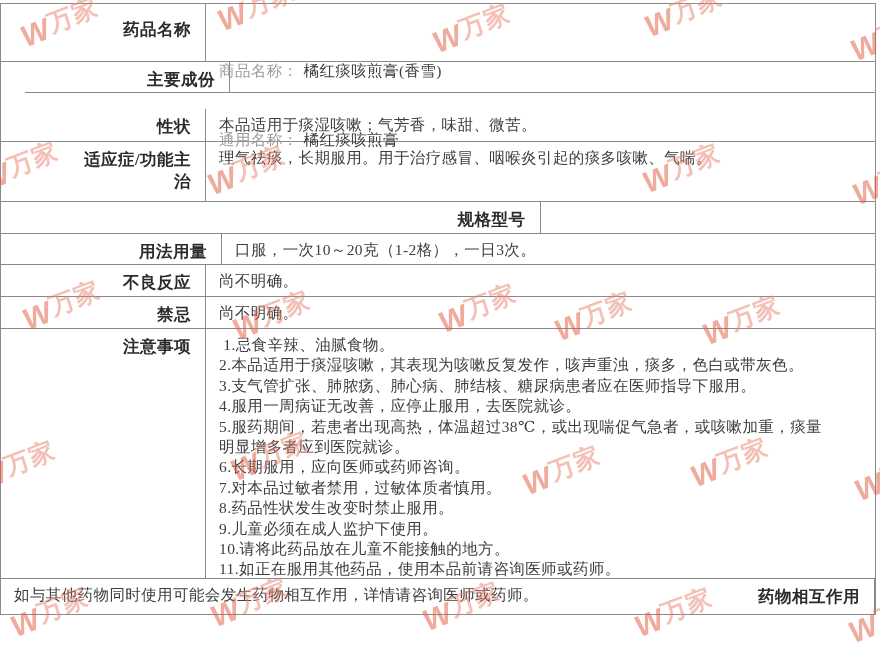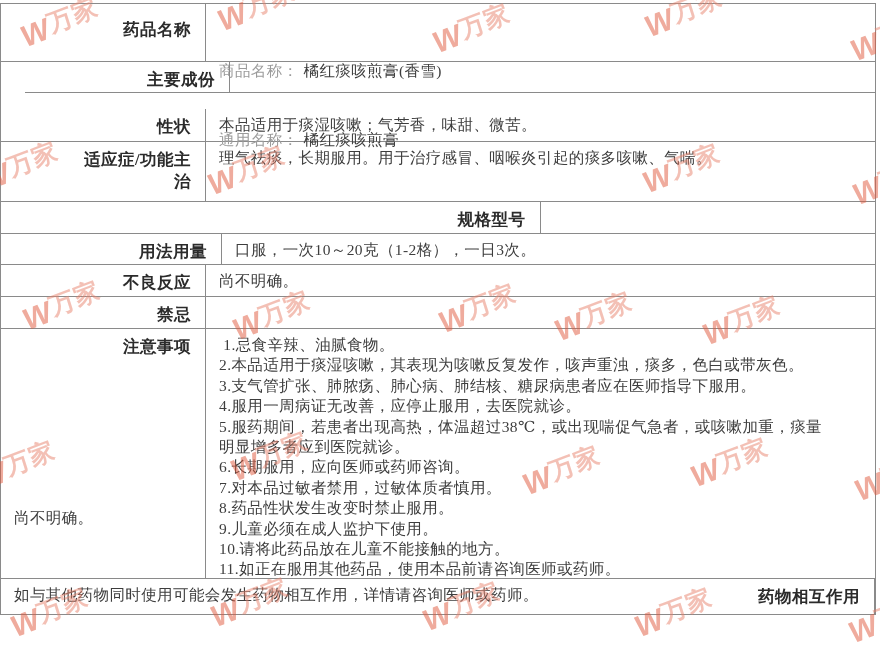--- a/index.html
+++ b/index.html
@@ -13,21 +13,21 @@
   :root{ --border:#8a8a8a; --txt:#3d3d3d; --lbl:#2b2b2b; --gray:#9b9b9b; }
   .drug-table{
     position:absolute;top:3px;left:0;width:876px;box-sizing:border-box;
     border-top:1px solid var(--border);
     border-left:1px solid var(--border);
     border-right:1px solid var(--border);
     z-index:1;
   }
   .row{display:flex;box-sizing:border-box;border-bottom:1px solid var(--border);}
   .r0{height:58px;} .r1{height:31px;margin-left:24px;} .r2{height:33px;margin-top:16px;} .r3{height:60px;}
-  .r4{height:32px;justify-content:center;} .r5{height:31px;padding-left:16px;} .r6{height:32px;} .r7{height:32px;flex-direction:column;}
+  .r4{height:32px;justify-content:center;} .r5{height:31px;padding-left:16px;} .r6{height:32px;} .r7{height:32px;}
   .r8{height:250px;} .r9{height:36px;}
   .cell{box-sizing:border-box;}
   .cell.label{
     width:205px;flex:0 0 205px;text-align:right;
     padding:7px 14px 0 78px;
     font-weight:bold;font-size:16.5px;line-height:22px;color:var(--lbl);
     border-right:1px solid var(--border);
     letter-spacing:0.5px;
   }
   .r0 .cell.label{padding-top:15px;}

